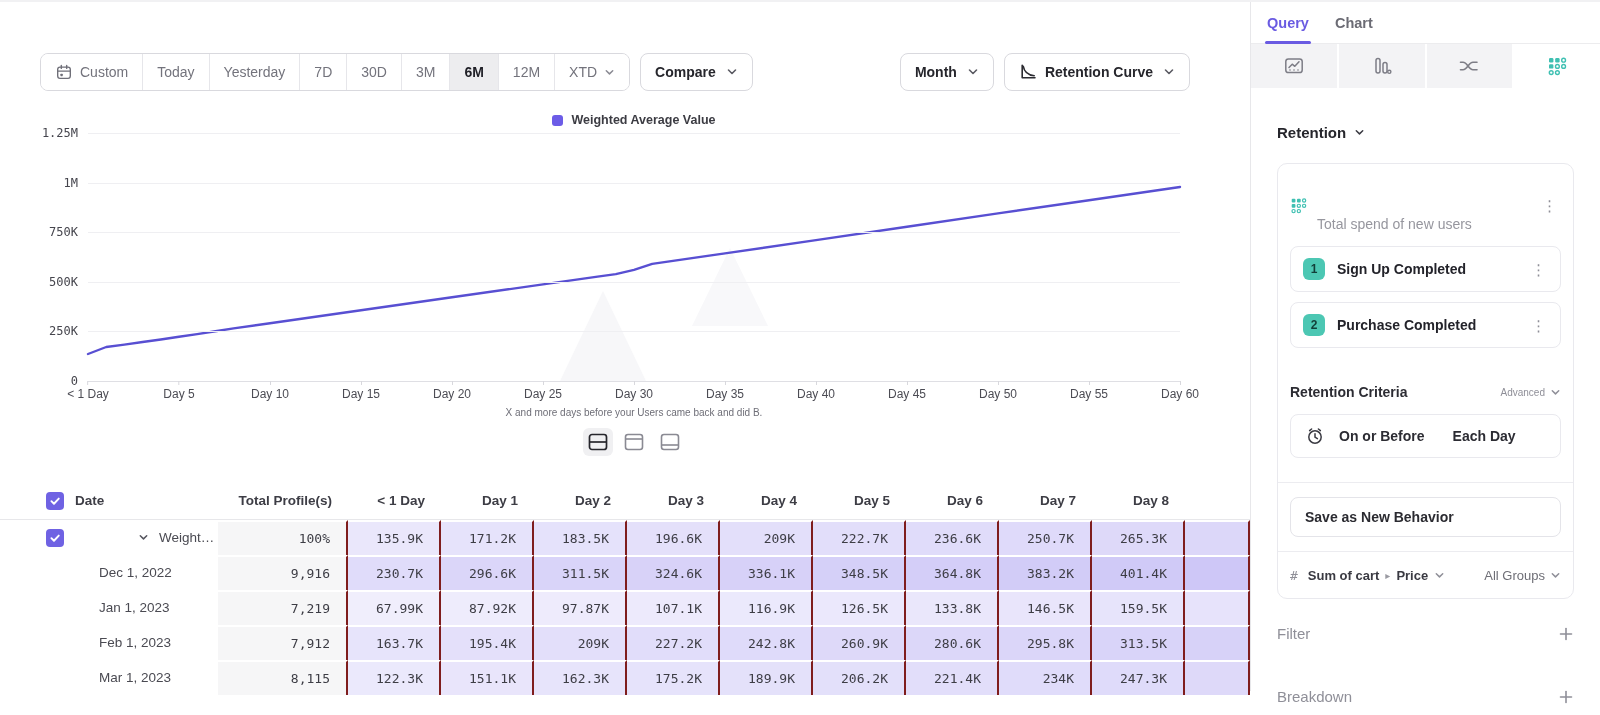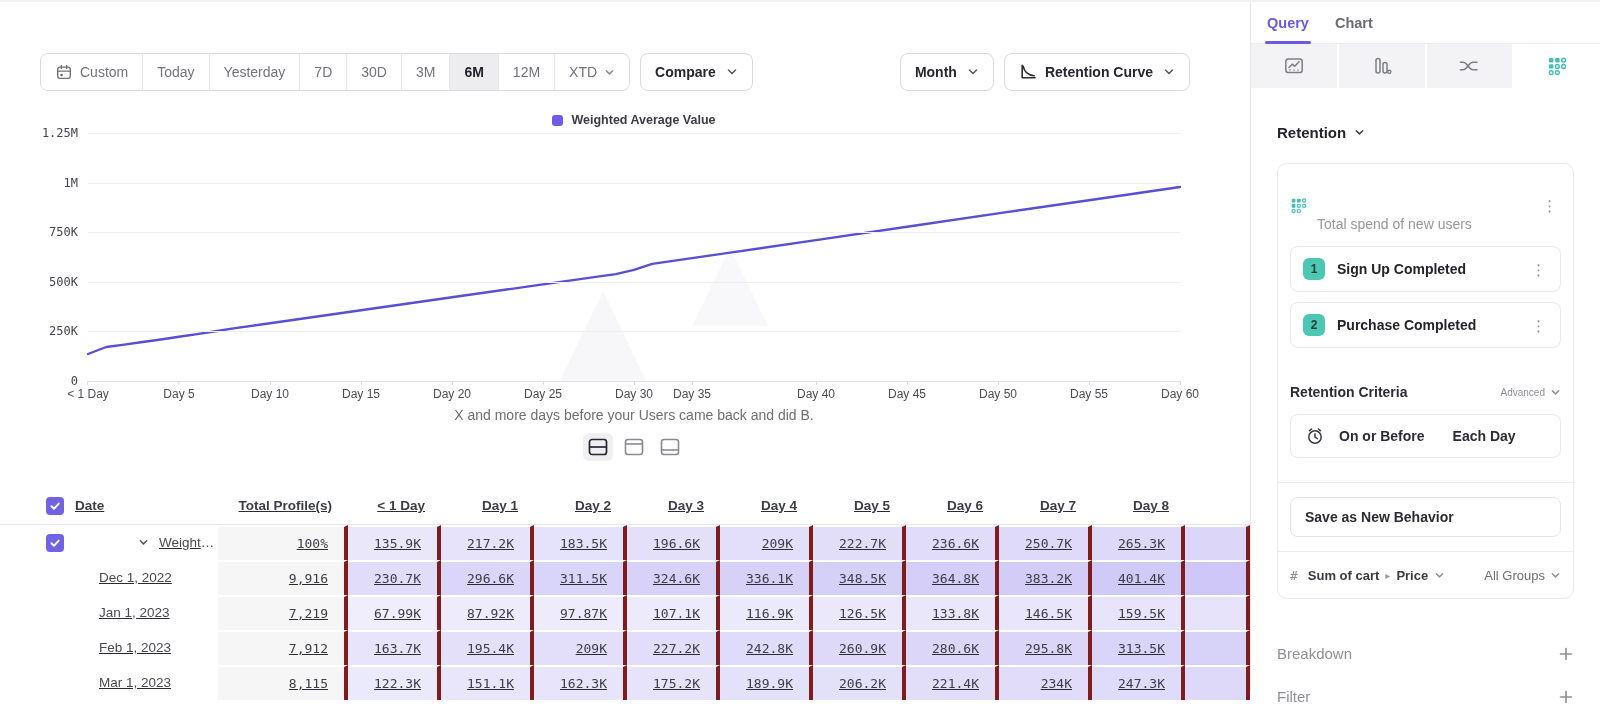--- a/index.html
+++ b/index.html
@@ -34,38 +34,38 @@
   .gline { position:absolute; left:0; width:100%; height:1px; background:#efeff2; }
   .gline.axis { background:#dfdfe4; }
   .glabel { position:absolute; right:calc(100% + 10px); top:-7px; white-space:nowrap;
             font-family:"DejaVu Sans Mono", monospace; font-size:12px; color:#45454d; }
   .wmark { position:absolute; bottom:0; width:0; height:0; border-style:solid; }
   #lineSvg { position:absolute; inset:0; overflow:visible; }
   .xticks { position:relative; margin-left:88px; width:1092px; height:20px; }
   .xtick { position:absolute; top:0; transform:translateX(-50%); display:flex; flex-direction:column; align-items:center; }
   .xtick .tm { width:1px; height:4px; background:#d8d8dd; }
   .xtick .tl { margin-top:2px; font-size:12px; color:#4c4c54; white-space:nowrap; }
-  .axis-caption { margin-left:88px; width:1092px; text-align:center; font-size:14px; color:#6e6e77; margin-top:6px; }
+  .axis-caption { margin-left:88px; width:1092px; text-align:center; font-size:10px; color:#6e6e77; margin-top:6px; }
 
   
   .toggles { margin-left:88px; width:1092px; display:flex; justify-content:center; gap:6px; margin-top:10px; }
   .tgl { width:30px; height:28px; display:flex; align-items:center; justify-content:center; border:none;
          background:transparent; border-radius:6px; cursor:pointer; }
   .tgl.active { background:#f0f0f2; }
 
   
   .table { margin-top:26px; width:1250px; }
-  .trow { display:grid; grid-template-columns:218px 130px repeat(9,93px) 1fr; height:35px;text-decoration:underline; }
+  .trow { display:grid; grid-template-columns:218px 130px repeat(9,93px) 1fr; height:35px; }
   .trow.head { height:38px; border-bottom:1px solid #e7e7ea; }
   .hcell { display:flex; align-items:center; justify-content:flex-end; padding-right:16px;
            font-size:13.5px; font-weight:600; color:#3d3d45; }
   .hdate { justify-content:flex-start; padding-left:46px; gap:11px; }
   .cell { display:flex; align-items:center; justify-content:flex-end; padding-right:16px;
           font-family:"DejaVu Sans Mono", monospace; font-size:13px; color:#3d3d45;
-          border-right:4px solid #7f1d1d; border-top:2px solid #fff; }
+          border-right:2px solid #7f1d1d; border-top:2px solid #fff; }
   .cell.total { background:#f6f6f7; }
   .labelcell { display:flex; align-items:center; font-size:13.5px; color:#4a4a52; }
   .labelcell .lbl { white-space:nowrap; overflow:hidden; text-overflow:ellipsis; }
   .checkbox { width:18px; height:18px; border-radius:4px; background:#6f62e3; display:flex;
               align-items:center; justify-content:center; flex:none; cursor:pointer; }
   .rowchev { margin:0 10px 0 74px; display:flex; cursor:pointer; }
 
   
   .ptabs { display:flex; align-items:flex-end; gap:26px; height:44px; padding-left:16px; border-bottom:1px solid #ececee; }
   .ptab { position:relative; font-size:14.5px; font-weight:600; color:#6b6b74; padding-bottom:12px; cursor:pointer; }
@@ -248,21 +248,21 @@
           <span class="tl">Day 20</span>
         </div>
         <div class="xtick" style="left: 455px;">
           <span class="tm"></span>
           <span class="tl">Day 25</span>
         </div>
         <div class="xtick" style="left: 546px;">
           <span class="tm"></span>
           <span class="tl">Day 30</span>
         </div>
-        <div class="xtick" style="left: 604px; text-align: center;">
+        <div class="xtick" style="left: 637px; text-align: center;">
           <span class="tm"></span>
           <span class="tl">Day 35</span>
         </div>
         <div class="xtick" style="left: 728px;">
           <span class="tm"></span>
           <span class="tl">Day 40</span>
         </div>
         <div class="xtick" style="left: 819px;">
           <span class="tm"></span>
           <span class="tl">Day 45</span>
@@ -334,21 +334,21 @@
             </span>
             <span class="rowchev">
               <svg class="ic" width="11" height="11" viewBox="0 0 12 12">
                 <path d="M2.5 4 L6 7.5 L9.5 4" fill="none" stroke="#55555e" stroke-width="1.6" stroke-linecap="round" stroke-linejoin="round"></path>
               </svg>
             </span>
             <span class="lbl">Weighted Average ...</span>
           </div>
           <div class="cell total">100%</div>
           <div class="cell" style="background: rgba(108, 88, 230, 0.145);">135.9K</div>
-          <div class="cell" style="background: rgba(108, 88, 230, 0.17);">217.2K</div>
+          <div class="cell" style="background: rgba(108, 88, 230, 0.17);">171.2K</div>
           <div class="cell" style="background: rgba(108, 88, 230, 0.176);">183.5K</div>
           <div class="cell" style="background: rgba(108, 88, 230, 0.184);">196.6K</div>
           <div class="cell" style="background: rgba(108, 88, 230, 0.192);">209K</div>
           <div class="cell" style="background: rgba(108, 88, 230, 0.2);">222.7K</div>
           <div class="cell" style="background: rgba(108, 88, 230, 0.21);">236.6K</div>
           <div class="cell" style="background: rgba(108, 88, 230, 0.22);">250.7K</div>
           <div class="cell" style="background: rgba(108, 88, 230, 0.227);">265.3K</div>
           <div class="cell" style="background: rgba(108, 88, 230, 0.24);"></div>
         </div>
         <div class="trow">
@@ -553,33 +553,33 @@
             <span>All Groups</span>
             <span id="grpChev">
                 <svg class="ic" width="11" height="11" viewBox="0 0 12 12">
                   <path d="M2.5 4 L6 7.5 L9.5 4" fill="none" stroke="#8f8f98" stroke-width="1.6" stroke-linecap="round" stroke-linejoin="round"></path>
                 </svg>
               </span>
           </span>
         </div>
       </div>
 
+      <div class="addrow filter">
+        <span>Filter</span>
+        <span class="plus" id="plusFilter">
+            <svg class="ic" width="16" height="16" viewBox="0 0 16 16">
+              <line x1="8" y1="2.5" x2="8" y2="13.5" stroke="#8f8f98" stroke-width="1.6" stroke-linecap="round"></line>
+              <line x1="2.5" y1="8" x2="13.5" y2="8" stroke="#8f8f98" stroke-width="1.6" stroke-linecap="round"></line>
+            </svg>
+          </span>
+      </div>
       <div class="addrow breakdown">
         <span>Breakdown</span>
         <span class="plus" id="plusBreakdown">
             <svg class="ic" width="16" height="16" viewBox="0 0 16 16">
               <line x1="8" y1="2.5" x2="8" y2="13.5" stroke="#8f8f98" stroke-width="1.6" stroke-linecap="round"></line>
               <line x1="2.5" y1="8" x2="13.5" y2="8" stroke="#8f8f98" stroke-width="1.6" stroke-linecap="round"></line>
             </svg>
           </span>
       </div>
-      <div class="addrow filter">
-        <span>Filter</span>
-        <span class="plus" id="plusFilter">
-            <svg class="ic" width="16" height="16" viewBox="0 0 16 16">
-              <line x1="8" y1="2.5" x2="8" y2="13.5" stroke="#8f8f98" stroke-width="1.6" stroke-linecap="round"></line>
-              <line x1="2.5" y1="8" x2="13.5" y2="8" stroke="#8f8f98" stroke-width="1.6" stroke-linecap="round"></line>
-            </svg>
-          </span>
-      </div>
     </div>
   </aside>
 </div>
 
 </body></html>

